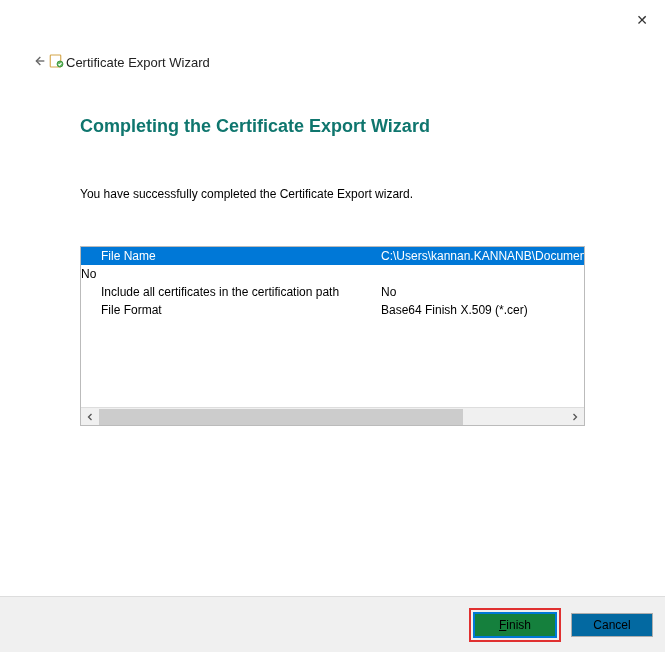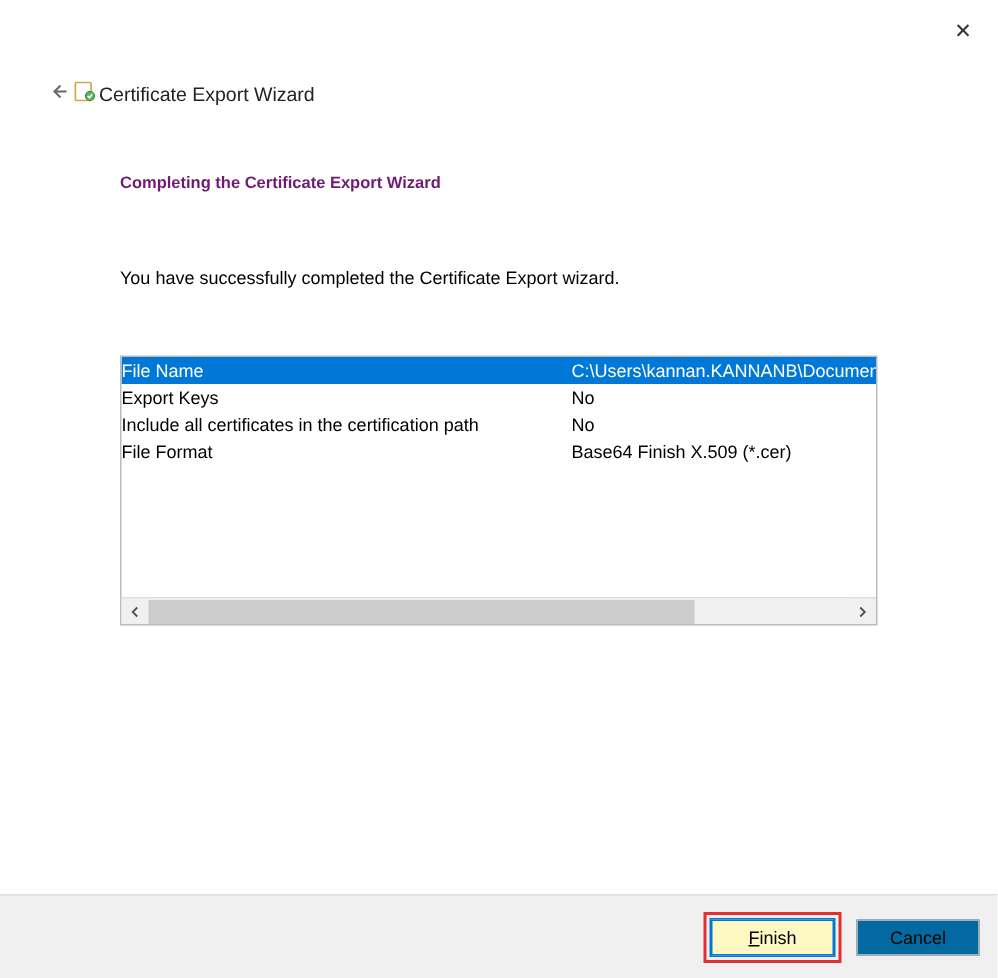--- a/index.html
+++ b/index.html
@@ -60,23 +60,23 @@
       justify-content: center;
     }
     .wizard-title {
       font-size: 13px;
       color: #222;
     }
     .content {
       padding: 40px 80px 0 80px;
     }
     .main-title {
-      font-size: 11px;
+      font-size: 18px;
       font-weight: bold;
-      color: #701a75;
+      color: #0f766e;
       margin-bottom: 50px;
     }
     .success-text {
       font-size: 12px;
       color: #000;
       margin-bottom: 45px;
     }
     .settings-label {
       font-size: 12px;
       margin-bottom: 4px;
@@ -93,21 +93,21 @@
       width: 100%;
     }
     .row {
       display: flex;
       font-size: 12px;
       height: 18px;
       line-height: 18px;
       white-space: nowrap;
     }
     .row .c1 {
-      padding-left: 0;
+      padding-left: 20px;
       width: 300px;
       flex-shrink: 0;
       overflow: hidden;
     }
     .row .c2 {
       padding-left: 0;
       flex: 1;
       overflow: hidden;
     }
     .row-selected {
@@ -175,21 +175,21 @@
       justify-content: center;
       font-family: inherit;
     }
     .btn-finish-wrap {
       border: 2px solid #e03030;
       padding: 3px;
     }
     .btn-finish {
       border: 1px solid #0078d7;
       outline: 1px solid #0078d7;
-      background: #fef9c3;
+      background: #15803d;
     }
     .underline-first::first-letter {
       text-decoration: underline;
     }
   </style>
 </head>
 <body>
 
 <div class="topbar">
   <div class="close-btn">
@@ -218,21 +218,20 @@
   <div class="main-title">Completing the Certificate Export Wizard</div>
   <div class="success-text">You have successfully completed the Certificate Export wizard.</div>
 
   <div class="table-wrap">
     <div class="table-body">
       <div class="row row-selected">
         <div class="c1">File Name</div>
         <div class="c2">C:\Users\kannan.KANNANB\Document</div>
       </div>
       <div class="row">
-        <div class="c1">Export Keys</div>
         <div class="c2">No</div>
       </div>
       <div class="row">
         <div class="c1">Include all certificates in the certification path</div>
         <div class="c2">No</div>
       </div>
       <div class="row">
         <div class="c1">File Format</div>
         <div class="c2">Base64 Finish X.509 (*.cer)</div>
       </div>

